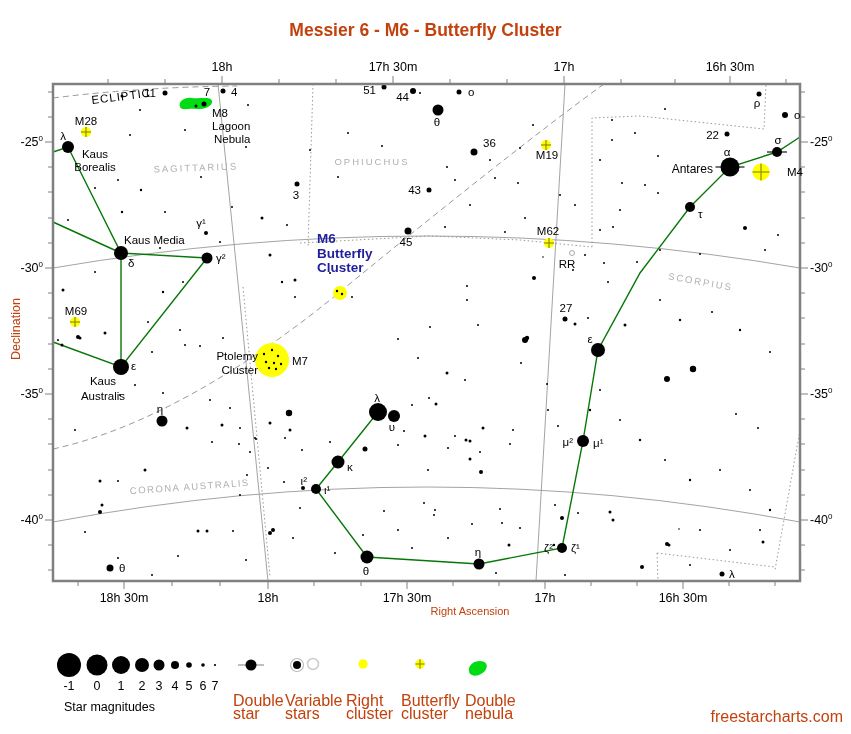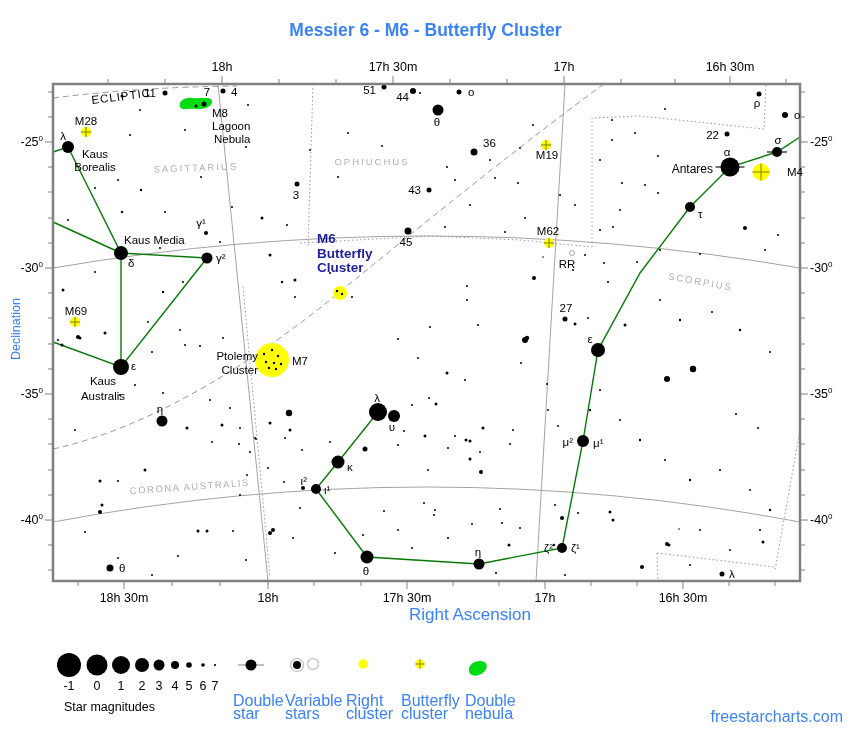--- a/index.html
+++ b/index.html
@@ -1,22 +1,22 @@
 <!DOCTYPE html>
 <html><head>
 <meta charset="utf-8">
 <style>
   html,body{margin:0;padding:0;background:#fff;}
   .page{position:relative;width:851px;height:734px;background:#fff;overflow:hidden;
-        font-family:"Liberation Sans",sans-serif;color:#3b82f6;}
+        font-family:"Liberation Sans",sans-serif;color:#c2410c;}
   .title{position:absolute;left:0;top:20px;width:851px;text-align:center;
          font-size:17.5px;font-weight:bold;}
   #chart{position:absolute;left:0;top:0;}
   svg{font-family:"Liberation Sans",sans-serif;}
-  .x-axis-title{position:absolute;left:390px;top:605px;width:160px;text-align:center;font-size:17px;}
+  .x-axis-title{position:absolute;left:390px;top:605px;width:160px;text-align:center;font-size:11px;}
   .y-axis-title{position:absolute;left:-44px;top:322px;width:120px;text-align:center;font-size:12.5px;
                 transform:rotate(-90deg);}
   .watermark{position:absolute;left:600px;top:708px;width:243px;text-align:right;font-size:16px;cursor:pointer;}
   .leg-label{position:absolute;top:694px;font-size:16px;line-height:13px;}
 </style>
 </head>
 <body>
 
 <div class="page">
   <div class="title">Messier 6 - M6 - Butterfly Cluster</div>

